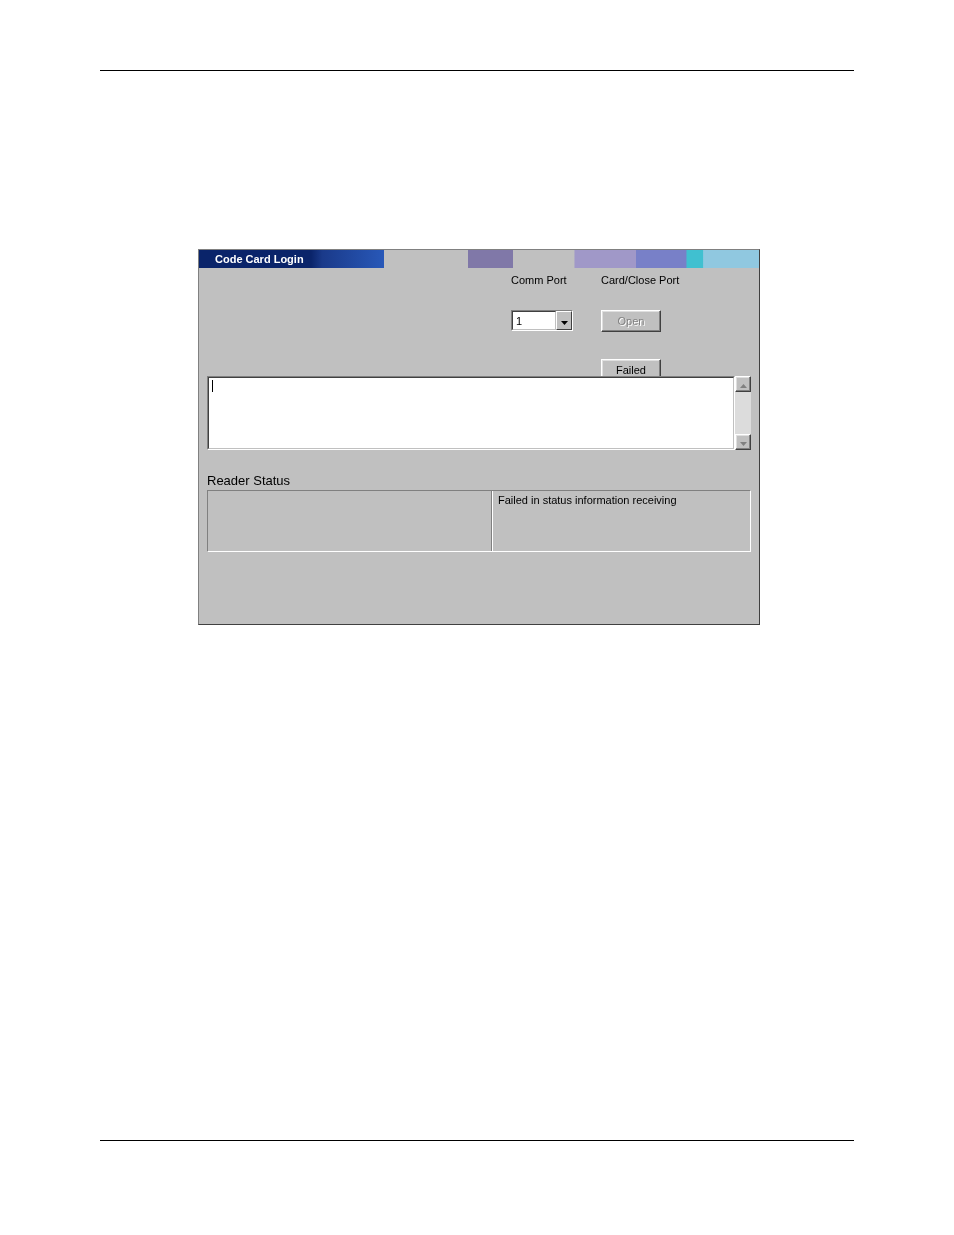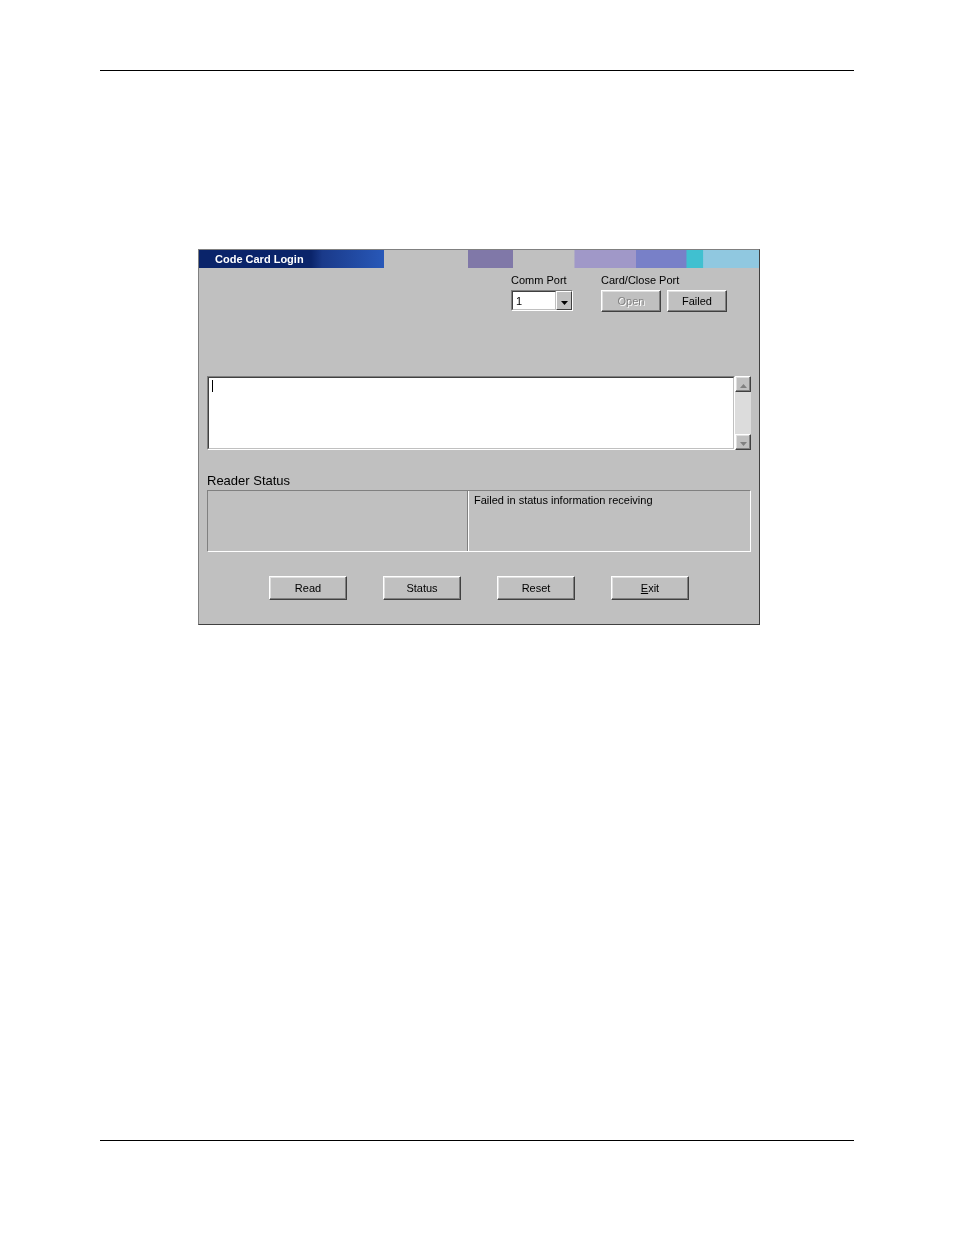--- a/index.html
+++ b/index.html
@@ -81,21 +81,21 @@
       display: flex;
       gap: 0;
     }
     .port-col {
       display: flex;
       flex-direction: column;
     }
     .lbl {
       font-size: 11px;
       color: #000;
-      margin-bottom: 4px;
+      margin-bottom: 24px;
     }
     .combo {
       display: inline-flex;
       align-items: stretch;
       height: 21px;
       width: 62px;
       background: #fff;
       border-top: 1px solid #808080;
       border-left: 1px solid #808080;
       border-right: 1px solid #ffffff;
@@ -143,21 +143,22 @@
       cursor: default;
       box-shadow: inset -1px -1px 0 #808080, inset 1px 1px 0 #dfdfdf;
       text-align: center;
     }
     .btn.disabled {
       color: #808080;
       text-shadow: 1px 1px 0 #ffffff;
     }
     .open-close-row {
       display: flex;
-      gap: 6px;
+      gap: 27px;
+      flex-direction: column;
     }
     .open-btn, .close-btn { width: 60px; }
     .textarea-wrap {
       position: absolute;
       top: 108px;
       left: 8px;
       right: 8px;
       height: 74px;
       display: flex;
     }
@@ -218,20 +219,21 @@
       position: absolute;
       top: 222px;
       left: 8px;
       right: 8px;
       height: 62px;
       border-top: 1px solid #808080;
       border-left: 1px solid #808080;
       border-right: 1px solid #ffffff;
       border-bottom: 1px solid #ffffff;
       display: flex;
+      padding-left: 24px;
     }
     .reader-left {
       width: 260px;
       border-right: 1px solid #808080;
     }
     .reader-right {
       flex: 1;
       border-left: 1px solid #ffffff;
       padding: 3px 5px;
       font-size: 11px;
@@ -309,24 +311,15 @@
       </div>
     </div>
 
     <div class="reader-label">Reader Status</div>
 
     <div class="reader-status-box">
       <div class="reader-left"></div>
       <div class="reader-right">Failed in status information receiving</div>
     </div>
 
-    <div class="bottom-buttons">
-      <div class="btn">Read</div>
-      <div class="btn">Status</div>
-      <div class="btn">Reset</div>
-      <div class="btn">
-          <span class="mnemonic">E</span>
-          <span>xit</span>
-        </div>
-    </div>
 
   </div>
 </div>
 
 </body></html>

